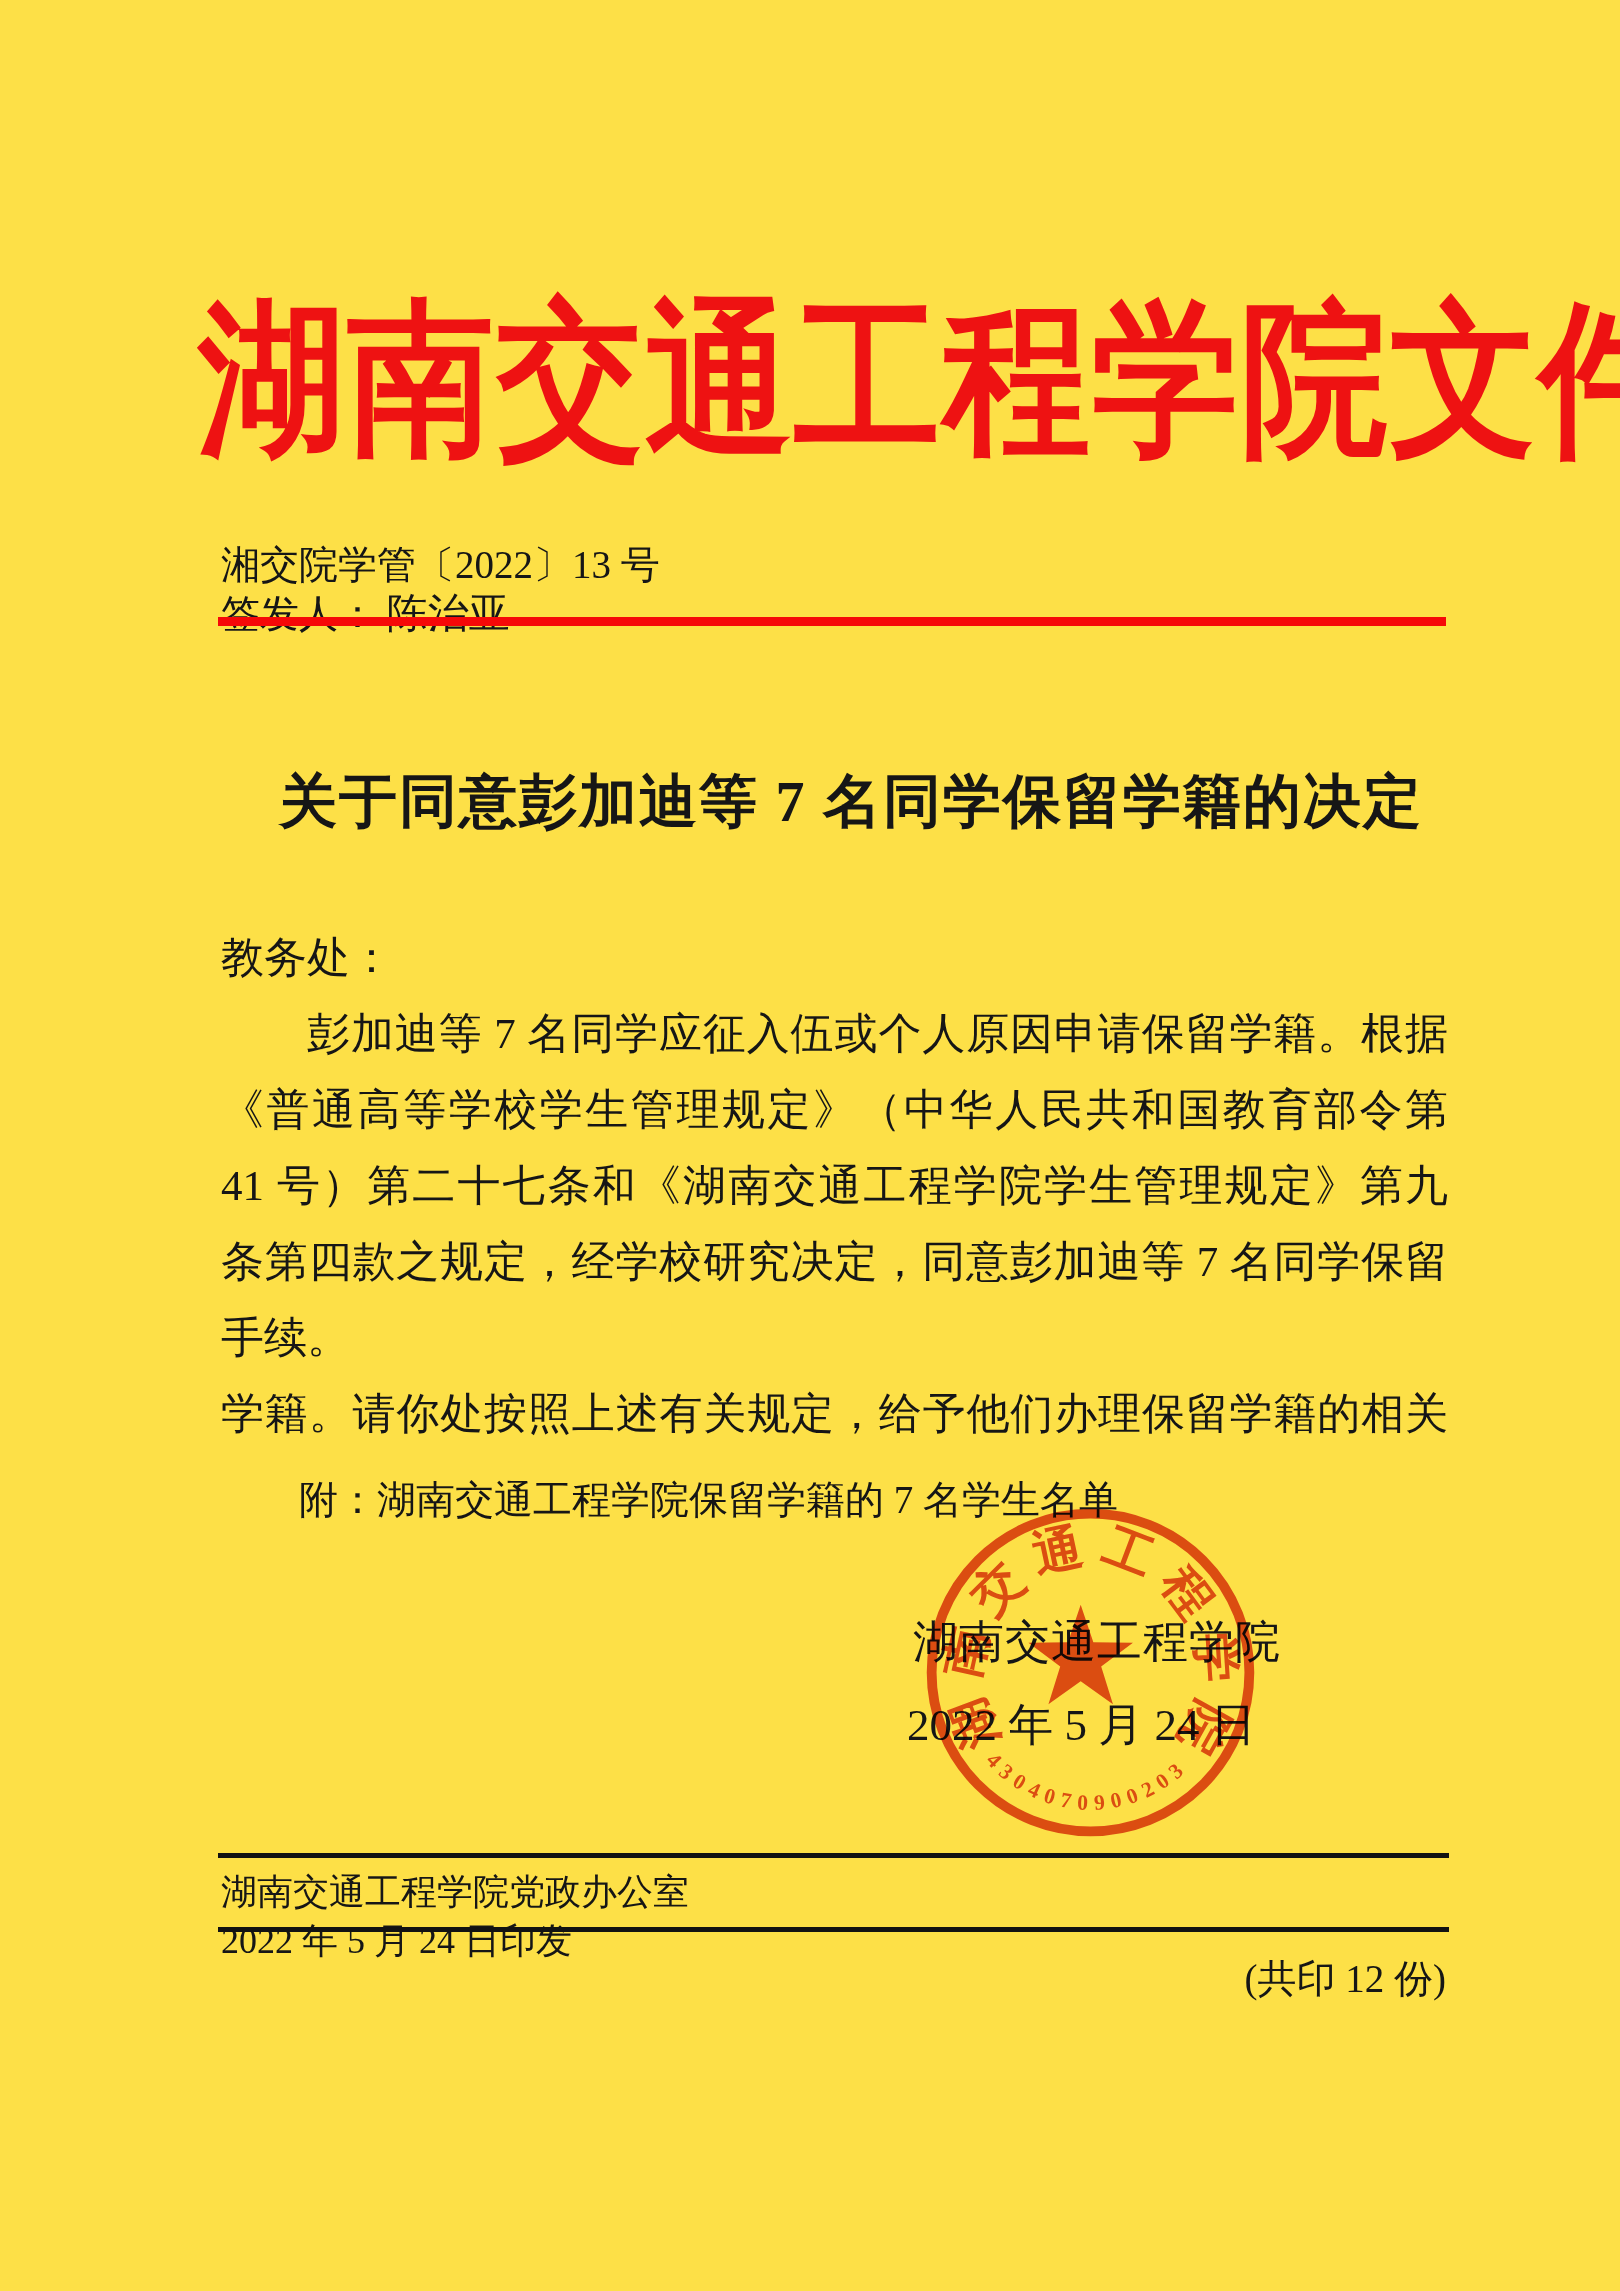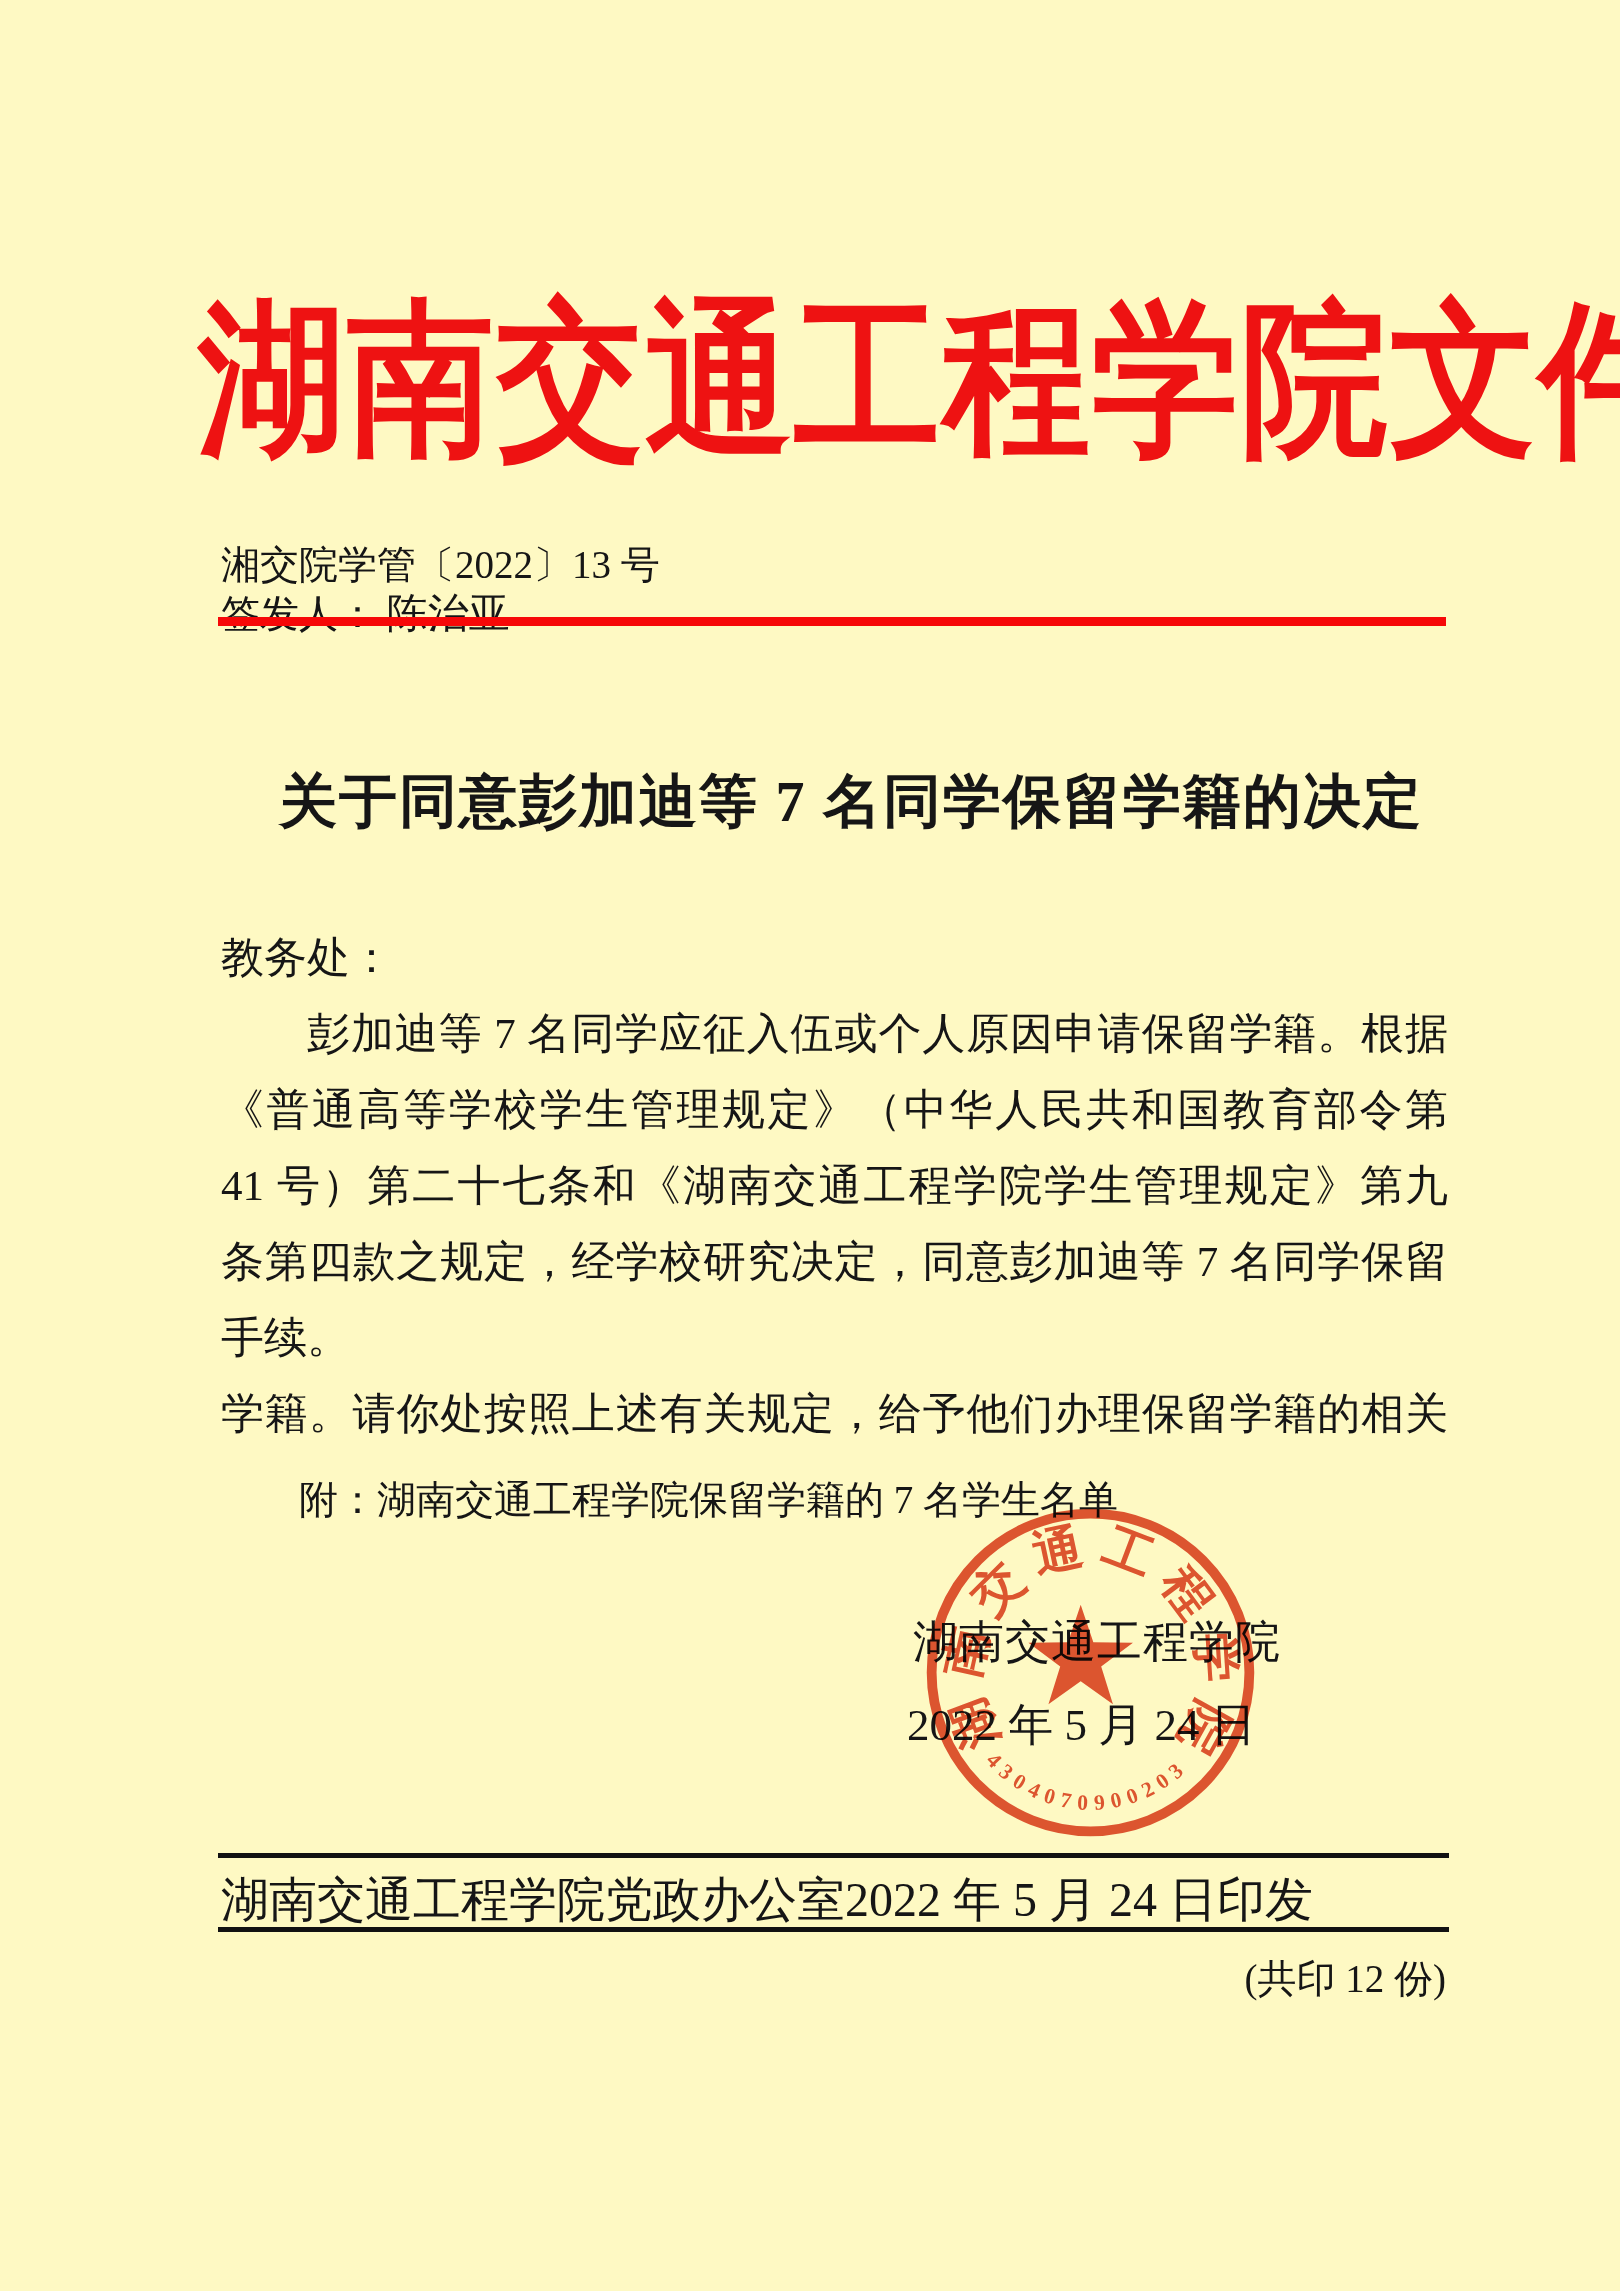--- a/index.html
+++ b/index.html
@@ -1,19 +1,19 @@
 <!DOCTYPE html>
 <html><head>
 <meta charset="utf-8">
 <style>
   html,body{margin:0;padding:0;background:#ffffff;}
   .page{
     position:relative;
     width:1620px;height:2292px;
-    background:#fef9c3;
+    background:#fde047;
     overflow:hidden;
     font-family:"Liberation Serif", serif;
     color:var(--ink,#161616);
   }
   .abs{position:absolute;}
   
   .masthead{
     top:297px;left:198px;width:1225px;
     text-align:center;
     font-size:147px;font-weight:bold;
@@ -68,22 +68,22 @@
     font-weight:bold;
   }
   .stamp .ring-chars{font-size:50px;letter-spacing:14px;}
   .stamp .code-digits{font-size:22px;letter-spacing:7px;}
   
   .foot-rule{left:218px;width:1231px;height:4.9px;background:#121212;}
   .foot-rule.r1{top:1853px;}
   .foot-rule.r2{top:1927px;}
   .footer-row{
     top:1868px;left:221px;width:1225px;
-    display:flex;justify-content:flex-start;align-items:baseline;
-    font-size:48px;white-space:nowrap;
+    display:flex;justify-content:space-between;align-items:baseline;
+    font-size:36px;white-space:nowrap;flex-direction:column;
   }
   .copies{
     top:1952px;left:221px;width:1225px;
     text-align:right;font-size:39px;white-space:nowrap;
   }
 </style>
 </head>
 <body>
 
 <div class="page" style="--redhead: #ee1212; --redrule: #f60808; --stamp: #db4a2e; --ink: #161616;">

